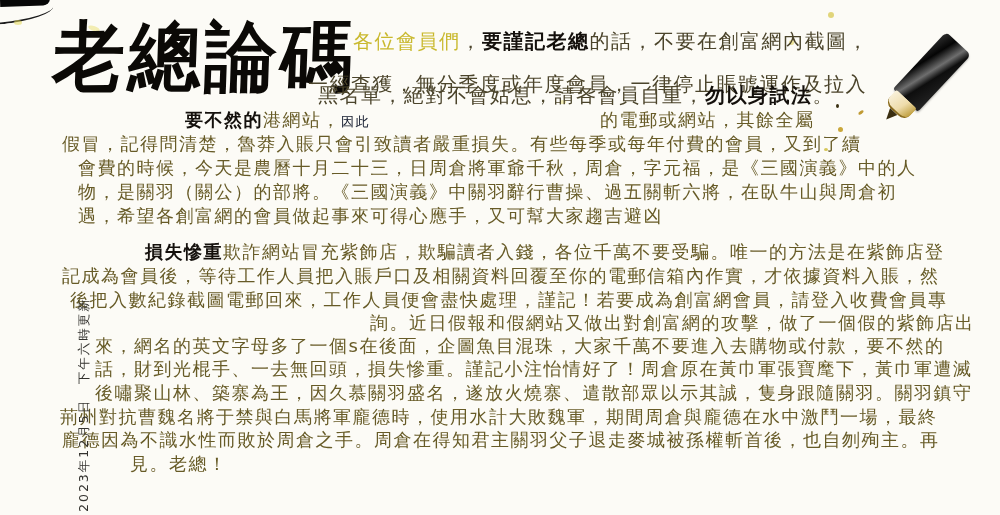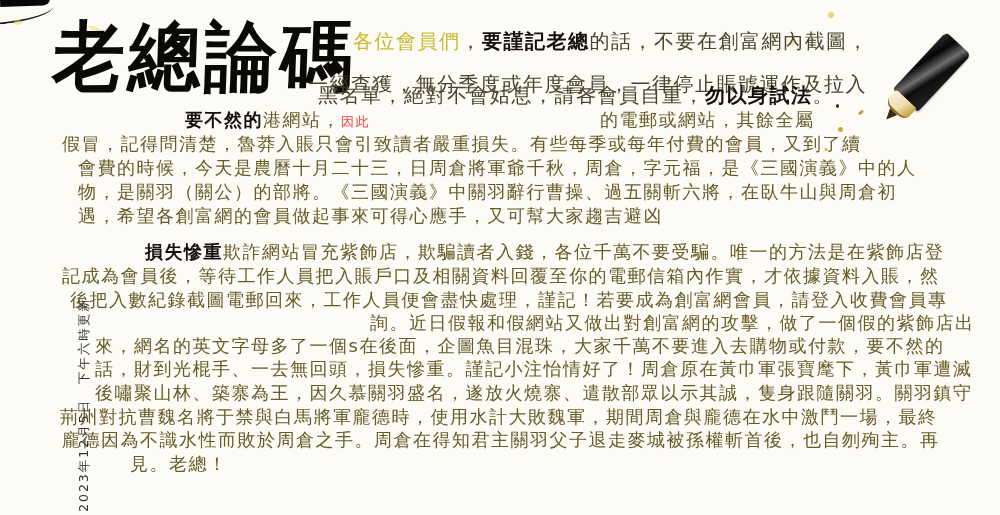--- a/index.html
+++ b/index.html
@@ -27,21 +27,21 @@
     color:#4b442b;
   }
   .body-line{
     white-space:nowrap;
     font-size:18px;
     letter-spacing:1.5px;
     color:#675b27;
   }
   .b{font-weight:bold;color:#14100c;}
   .hl-yellow{color:#c9b92e;}
-  .small-inline{font-size:13px;color:#ef4444;}
+  .small-inline{font-size:13px;color:#0f172a;}
   .date-vertical{
     width:212px;height:24px;
     transform:rotate(-90deg);
     font-size:12.5px;
     letter-spacing:2px;
     color:#33322e;
     text-align:center;
     white-space:nowrap;
   }
   

